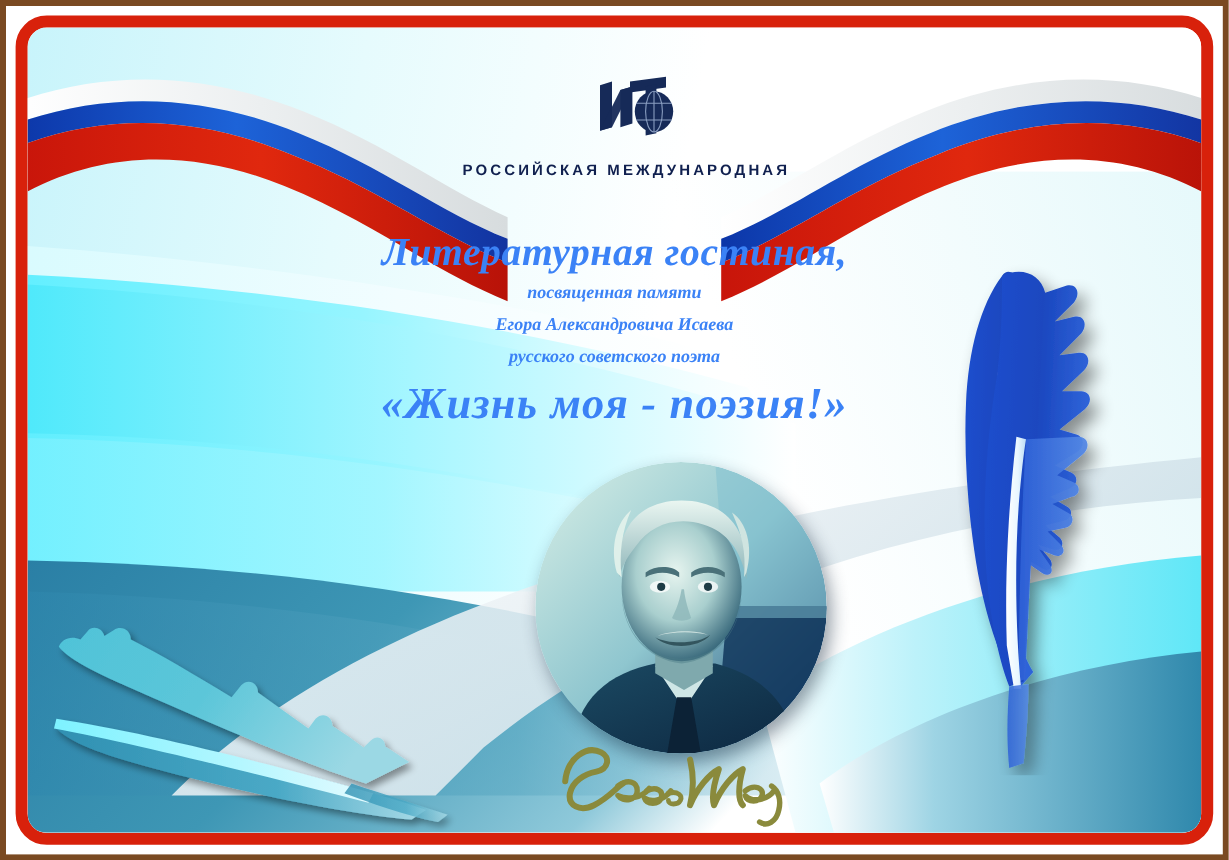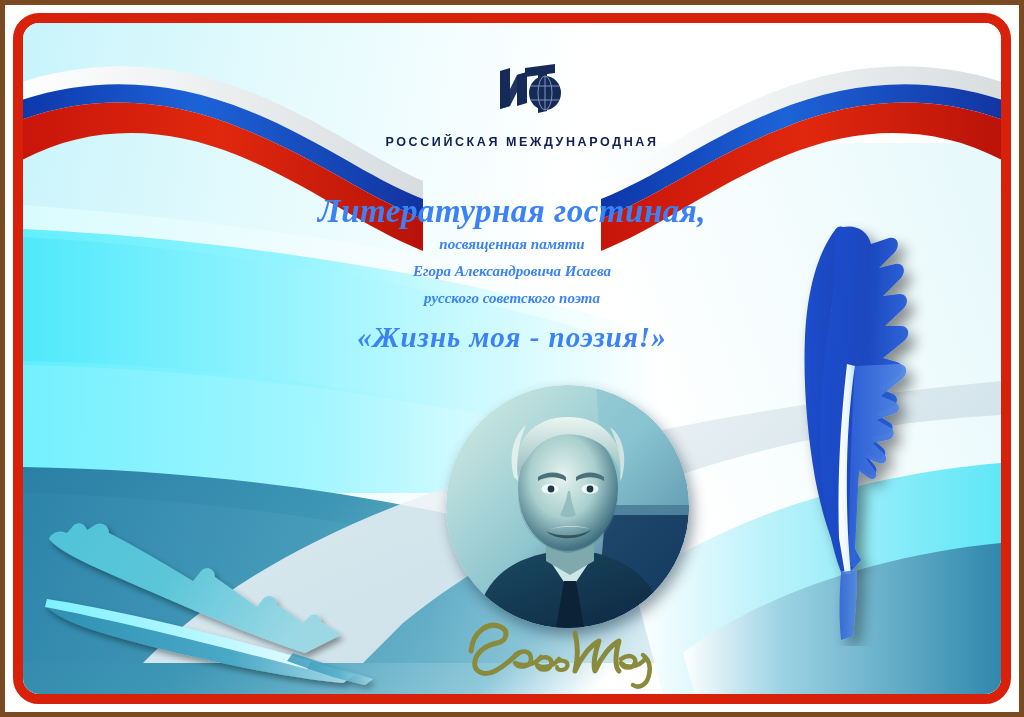--- a/index.html
+++ b/index.html
@@ -34,21 +34,21 @@
   .org-name{position:absolute;left:0;right:0;top:111px;text-align:center;
      color:#10204f;font-weight:bold;font-size:12.5px;letter-spacing:2.6px;
      line-height:16px;font-family:"Liberation Sans", sans-serif;padding-left:20px;}
 
   
   .titles{position:absolute;left:0;right:0;top:168px;text-align:center;
      color:#3b82f6;font-family:"Liberation Serif", serif;font-style:italic;
      font-weight:bold;}
   .t-main{font-size:33px;line-height:40px;letter-spacing:.5px;}
   .t-sub{font-size:15px;line-height:27px;text-align:center;}
-  .t-quote{font-size:29px;line-height:48px;letter-spacing:1px;margin-top:1px;font-family:Liberation Serif, serif;}
+  .t-quote{font-size:37px;line-height:48px;letter-spacing:1px;margin-top:1px;font-family:Liberation Serif, serif;}
 
   
   .portrait{position:absolute;left:423px;top:362px;width:243px;height:243px;
      border-radius:50%;overflow:hidden;
      box-shadow:4px 7px 14px rgba(20,40,60,.45);}
   .portrait svg{display:block;}
 
   
   .signature{position:absolute;left:430px;top:588px;width:230px;height:80px;}
 

